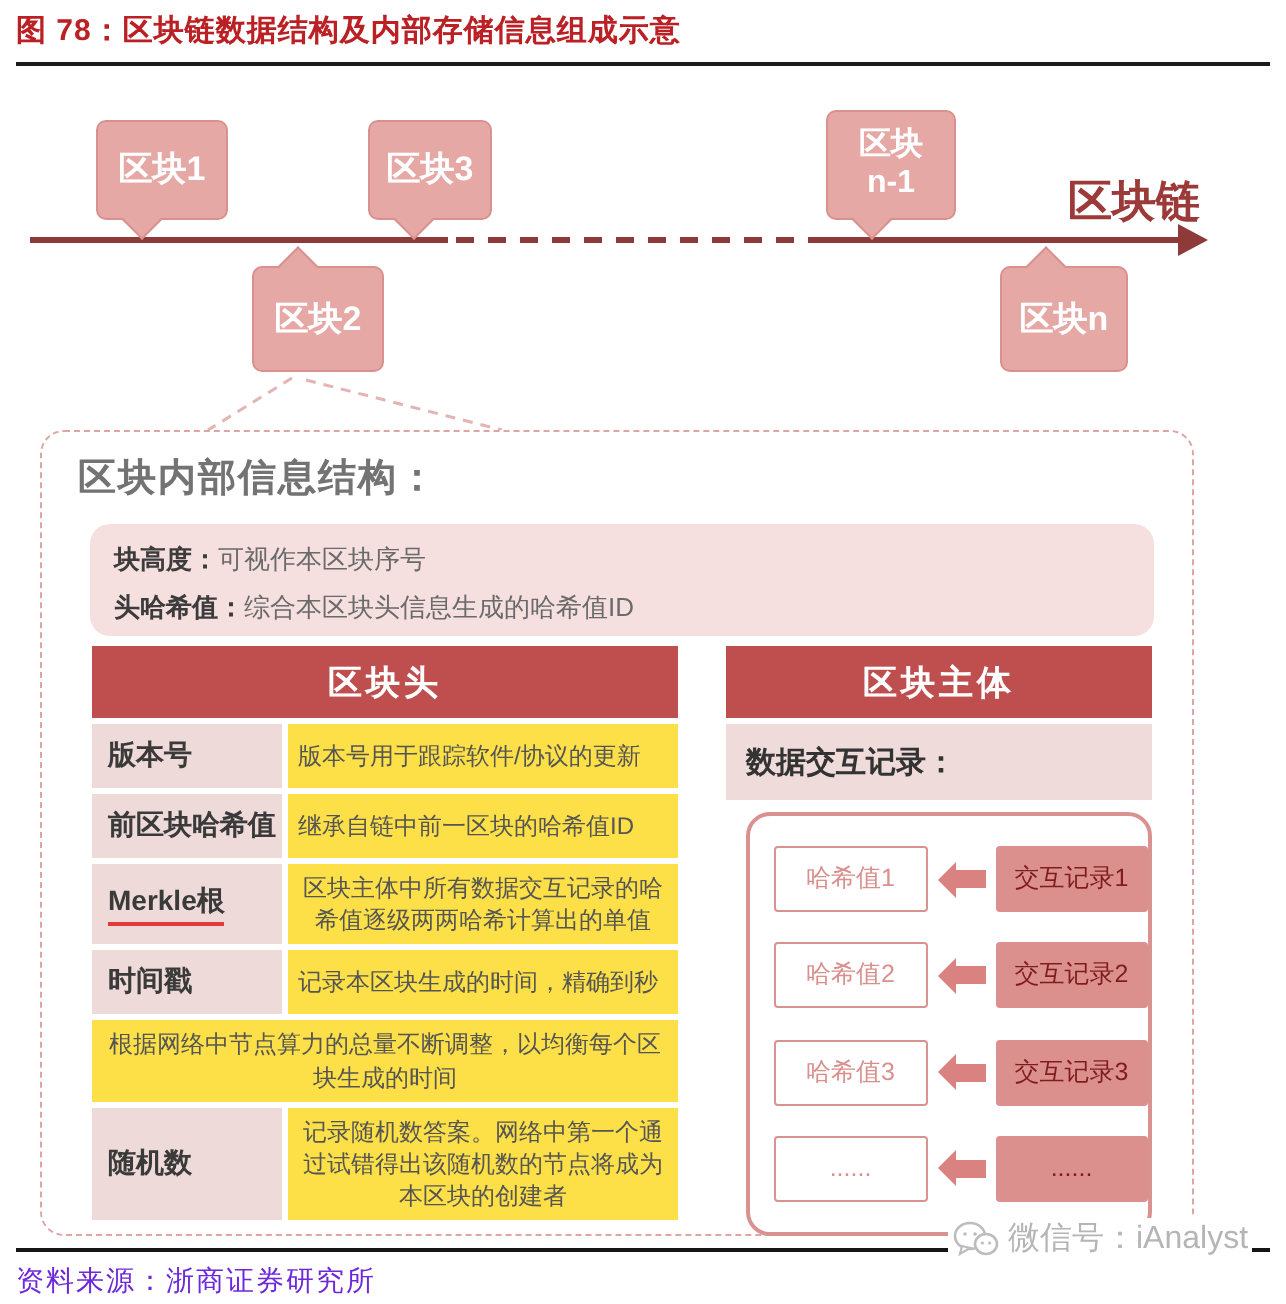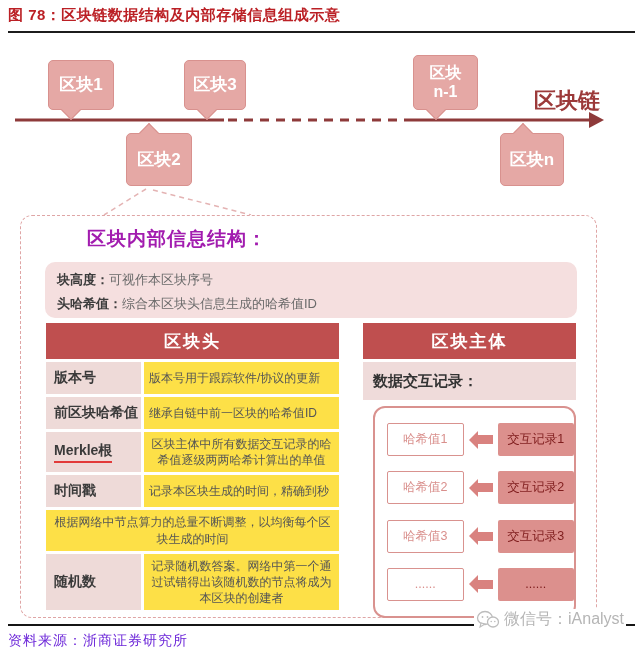--- a/index.html
+++ b/index.html
@@ -26,21 +26,21 @@
   .b3{left:184px;top:60px;width:62px;height:50px;}
   .bn1{left:413px;top:55px;width:65px;height:55px;font-size:16px;}
   .b2{left:126px;top:133px;width:66px;height:53px;}
   .bn{left:500px;top:133px;width:64px;height:53px;}
   .chain-label{position:absolute;left:534px;top:86px;font-size:22px;font-weight:bold;color:#9c3a3a;z-index:2;}
   
   .panel{
     position:absolute;left:20px;top:215px;width:577px;height:403px;box-sizing:border-box;
     border:1.5px dashed #dfa5a5;border-radius:12px;background:#fff;z-index:2;
   }
-  .panel-heading{position:absolute;left:18px;top:10px;font-size:19px;font-weight:bold;color:#a21caf;letter-spacing:1px;margin-left:48px;}
+  .panel-heading{position:absolute;left:18px;top:10px;font-size:19px;font-weight:bold;color:#737373;letter-spacing:1px;}
   .infobox{
     position:absolute;left:24px;top:46px;width:532px;height:56px;box-sizing:border-box;
     background:#f5dfdf;border-radius:10px;padding:8px 12px 0 12px;font-size:13px;
   }
   .infobox .iline{height:24px;line-height:20px;white-space:nowrap;}
   .ilabel{font-weight:bold;color:#3c3c3c;}
   .idesc{color:#6a6a6a;}
   .colhdr{
     position:absolute;height:36px;background:#bf4f4f;color:#fff;font-weight:bold;font-size:17px;
     display:flex;align-items:center;justify-content:center;letter-spacing:2px;

